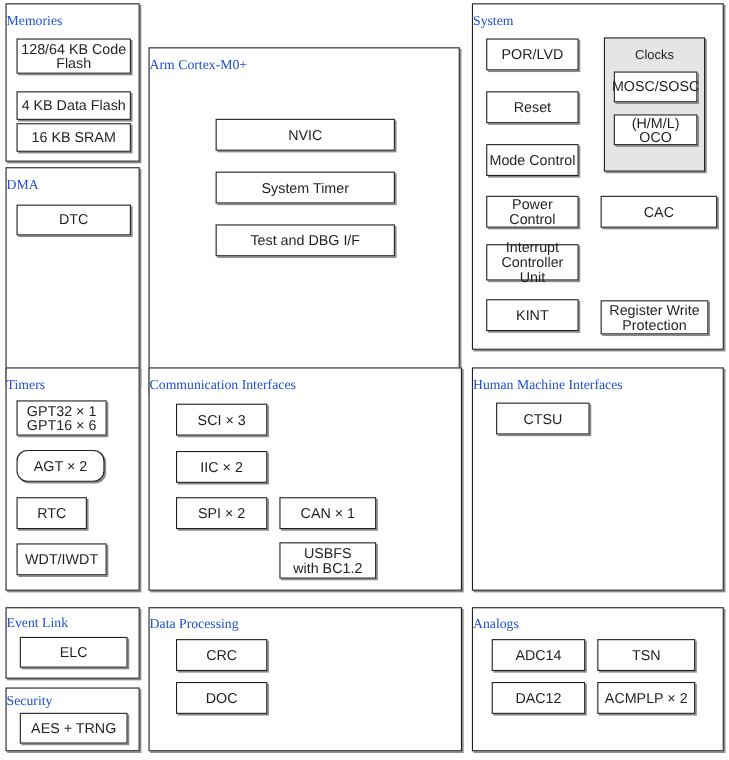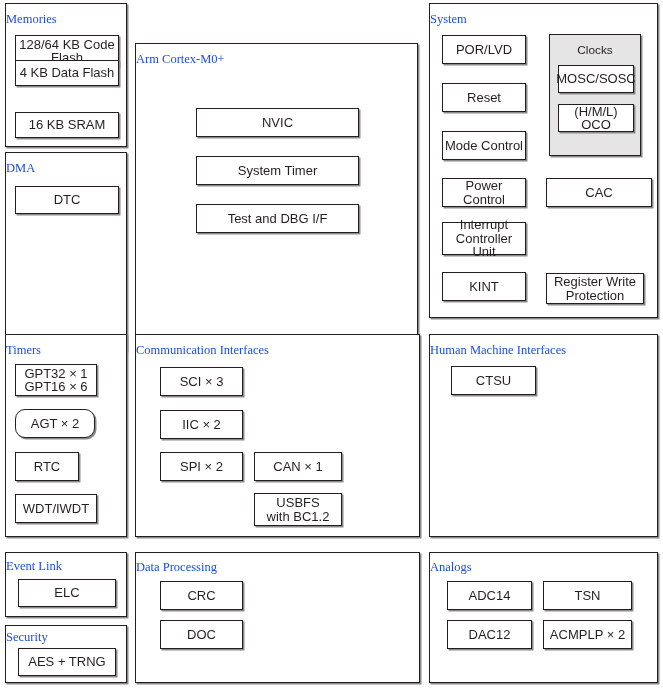--- a/index.html
+++ b/index.html
@@ -71,21 +71,21 @@
 </style>
 </head>
 <body>
 
 <div id="diagram">
 
   <div class="panel" style="left:5px; top:3px; width:122px; height:144px;">
     <div class="panel-title" style="top:8px;">Memories</div>
     <div class="block" style="left:9px; top:31px; width:104px; height:32px;">128/64 KB Code
 Flash</div>
-    <div class="block" style="left:9px; top:56px; width:104px; height:26px;">4 KB Data Flash</div>
+    <div class="block" style="left:9px; top:79px; width:104px; height:26px;">4 KB Data Flash</div>
     <div class="block" style="left:9px; top:108px; width:104px; height:26px;">16 KB SRAM</div>
   </div>
 
   <div class="panel" style="left:5px; top:152px; width:122px; height:199px;">
     <div class="panel-title" style="top:8px;">DMA</div>
     <div class="block" style="left:9px; top:33px; width:104px; height:28px;">DTC</div>
   </div>
 
   <div class="panel" style="left:135px; top:3px; width:283px; height:315px;margin-top:40px;">
     <div class="panel-title" style="top:8px;">Arm Cortex-M0+</div>

